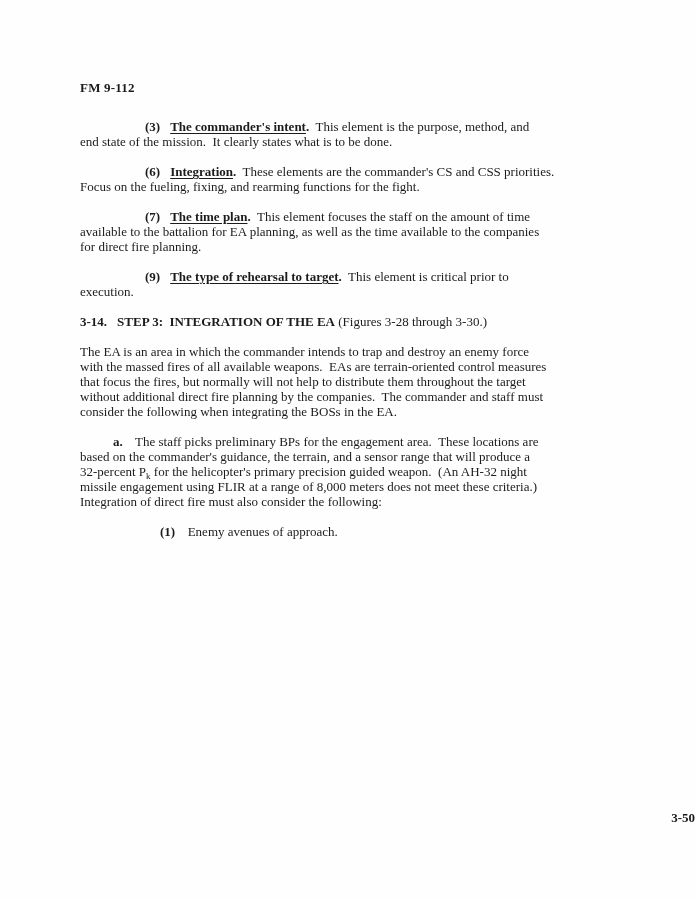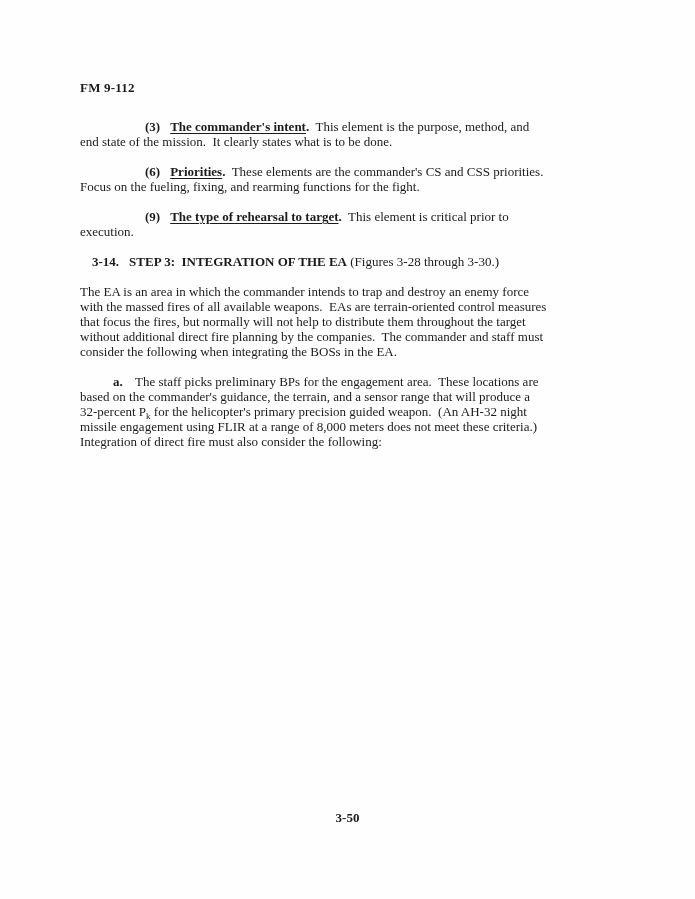--- a/index.html
+++ b/index.html
@@ -44,68 +44,72 @@
     text-align: right;
   }
   .num {
     font-weight: bold;
     margin-right: 10px;
   }
   .num-tight {
     font-weight: bold;
     margin-right: 6px;
   }
-  .heading { margin: 0 0 15px 12px; white-space: pre-wrap; }
+  .heading { margin: 0 0 15px 0; white-space: pre-wrap; }
   .heading .sec-num { font-weight: bold; margin-right: 10px; }
   sub.pk {
     font-size: 9px;
     line-height: 0;
     vertical-align: -3px;
   }
   .page-number {
     position: absolute;
     left: 0;
     right: 0;
     top: 810px;
-    text-align: center;
+    text-align: right;
     font-weight: bold;
   }
 </style>
 </head>
 <body>
 
 <div class="page">
   <div class="content">
 
     <div class="doc-header"><span>FM 9-112</span></div>
 
     <div class="para indent-num"><span class="num">(3)</span><span class="b u">The commander's intent</span><span class="b">.</span><span>  This element is the purpose, method, and
 end state of the mission.  It clearly states what is to be done.</span></div>
 
 
 
-    <div class="para indent-num"><span class="num">(6)</span><span class="b u">Priorities</span><span class="b">.</span><span>  These elements are the commander's CS and CSS priorities.
+    <div class="para indent-num"><span class="num">(6)</span><span class="b u">Integration</span><span class="b">.</span><span>  These elements are the commander's CS and CSS priorities.
 Focus on the fueling, fixing, and rearming functions for the fight.</span></div>
 
+    <div class="para indent-num"><span class="num">(7)</span><span class="b u">The time plan</span><span class="b">.</span><span>  This element focuses the staff on the amount of time
+available to the battalion for EA planning, as well as the time available to the companies
+for direct fire planning.</span></div>
 
 
     <div class="para indent-num"><span class="num">(9)</span><span class="b u">The type of rehearsal to target</span><span class="b">.</span><span>  This element is critical prior to
 execution.</span></div>
 
     <div class="heading"><span class="sec-num">3-14.</span><span class="b">STEP 3:  INTEGRATION OF THE EA</span><span> (Figures 3-28 through 3-30.)</span></div>
 
     <div class="para"><span>The EA is an area in which the commander intends to trap and destroy an enemy force
 with the massed fires of all available weapons.  EAs are terrain-oriented control measures
 that focus the fires, but normally will not help to distribute them throughout the target
 without additional direct fire planning by the companies.  The commander and staff must
 consider the following when integrating the BOSs in the EA.</span></div>
 
     <div class="para indent-a"><span class="num-tight">a.</span><span>  The staff picks preliminary BPs for the engagement area.  These locations are
 based on the commander's guidance, the terrain, and a sensor range that will produce a
 32-percent P</span><sub class="pk">k</sub><span> for the helicopter's primary precision guided weapon.  (An AH-32 night
 missile engagement using FLIR at a range of 8,000 meters does not meet these criteria.)
 Integration of direct fire must also consider the following:</span></div>
 
+    <div class="para indent-sub1"><span class="num-tight">(1)</span><span>  Enemy avenues of approach.</span></div>
 
   </div>
 
   <div class="page-number">3-50</div>
 </div>
 
 </body></html>

